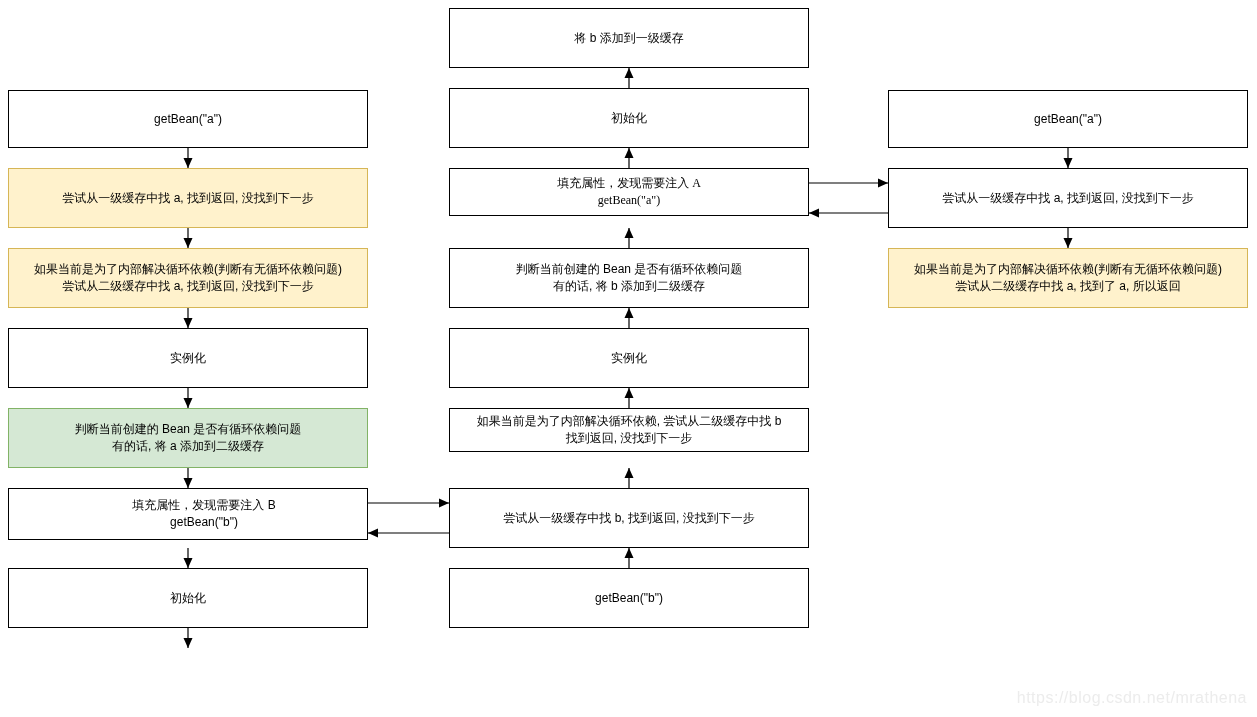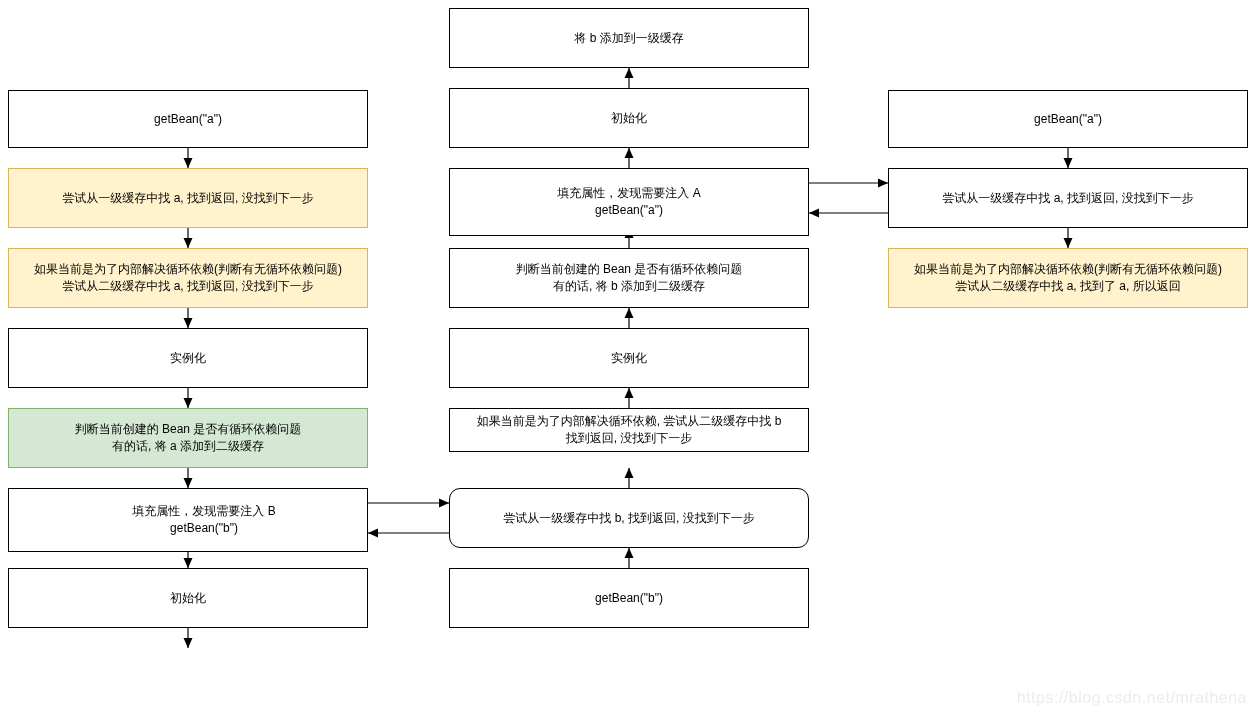--- a/index.html
+++ b/index.html
@@ -83,34 +83,34 @@
     </g>
   </svg>
 
   <div class="node white" style="left:8px;   top:90px;  height:58px;">getBean("a")</div>
   <div class="node yellow" style="left:8px;   top:168px; height:60px;">尝试从一级缓存中找 a, 找到返回, 没找到下一步</div>
   <div class="node yellow" style="left:8px;   top:248px; height:60px;">如果当前是为了内部解决循环依赖(判断有无循环依赖问题)
 尝试从二级缓存中找 a, 找到返回, 没找到下一步</div>
   <div class="node white" style="left:8px;   top:328px; height:60px;">实例化</div>
   <div class="node green" style="left:8px;   top:408px; height:60px;">判断当前创建的 Bean 是否有循环依赖问题
 有的话, 将 a 添加到二级缓存</div>
-  <div class="node white" style="left:8px;   top:488px; height:64px;padding-left:32px;">填充属性，发现需要注入 B
+  <div class="node white" style="left:8px;   top:488px; height:52px;padding-left:32px;">填充属性，发现需要注入 B
 getBean("b")</div>
   <div class="node white" style="left:8px;   top:568px; height:60px;">初始化</div>
 
   <div class="node white" style="left:449px; top:8px;   height:60px;text-align:right;">将 b 添加到一级缓存</div>
   <div class="node white" style="left:449px; top:88px;  height:60px;">初始化</div>
-  <div class="node white" style="left:449px; top:168px; height:68px;">填充属性，发现需要注入 A
+  <div class="node white" style="left:449px; top:168px; height:48px;font-family:Liberation Serif, serif;">填充属性，发现需要注入 A
 getBean("a")</div>
   <div class="node white" style="left:449px; top:248px; height:60px;">判断当前创建的 Bean 是否有循环依赖问题
 有的话, 将 b 添加到二级缓存</div>
   <div class="node white" style="left:449px; top:328px; height:60px;">实例化</div>
   <div class="node white" style="left:449px; top:408px; height:44px;">如果当前是为了内部解决循环依赖, 尝试从二级缓存中找 b
 找到返回, 没找到下一步</div>
-  <div class="node white" style="left:449px; top:488px; height:60px;border-radius:11px;">尝试从一级缓存中找 b, 找到返回, 没找到下一步</div>
+  <div class="node white" style="left:449px; top:488px; height:60px;">尝试从一级缓存中找 b, 找到返回, 没找到下一步</div>
   <div class="node white" style="left:449px; top:568px; height:60px;">getBean("b")</div>
 
   <div class="node white" style="left:888px; top:90px;  height:58px;">getBean("a")</div>
   <div class="node white" style="left:888px; top:168px; height:60px;">尝试从一级缓存中找 a, 找到返回, 没找到下一步</div>
   <div class="node yellow" style="left:888px; top:248px; height:60px;">如果当前是为了内部解决循环依赖(判断有无循环依赖问题)
 尝试从二级缓存中找 a, 找到了 a, 所以返回</div>
 
   <div class="watermark">https://blog.csdn.net/mrathena</div>
 
 </div>

